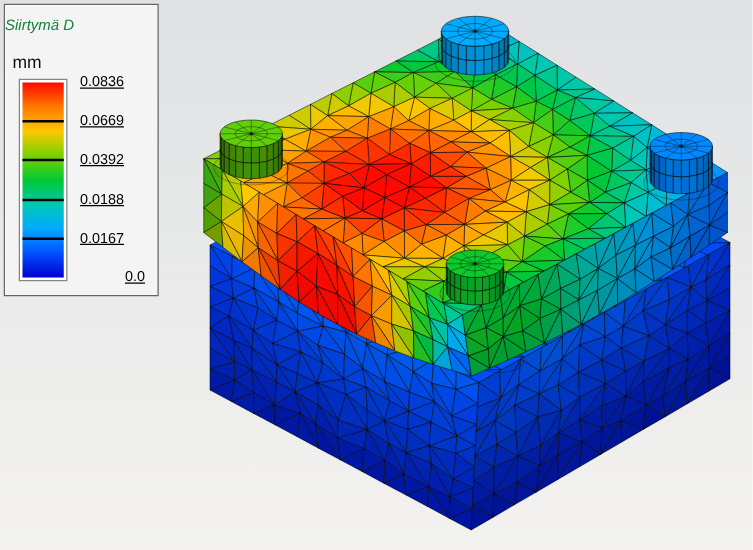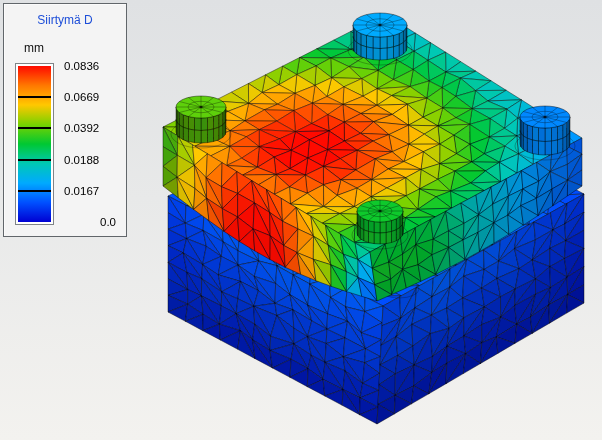--- a/index.html
+++ b/index.html
@@ -7,29 +7,29 @@
     position:relative;width:602px;height:440px;overflow:hidden;
     font-family:"Liberation Sans",sans-serif;
     background:linear-gradient(180deg,#dfe1e3 0%,#e8e9e9 45%,#f3f2ef 100%);
   }
   #viewport{position:absolute;left:0;top:0;width:602px;height:440px;z-index:1;}
   .legend{
     position:absolute;left:3px;top:3px;width:122px;height:232px;
     background:#f4f4f4;border:1px solid #61666a;z-index:5;
     box-shadow:1px 1px 0 rgba(255,255,255,.6) inset;
   }
-  .legend-title{margin-top:9px;text-align:center;font-size:12px;color:#1d4ed8;}
-  .legend-unit{position:absolute;left:20px;top:37px;font-size:12px;color:#101010;}
+  .legend-title{margin-top:9px;font-size:12px;color:#15803d;font-style:italic;}
+  .legend-unit{position:absolute;left:6px;top:37px;font-size:14px;color:#101010;}
   .bar-frame{
     position:absolute;left:11px;top:59px;padding:2px;
     border:1px solid #7f8488;background:#ffffff;
   }
   .bar-grad{position:relative;width:33px;height:156px;}
   .bar-line{position:absolute;left:0;width:100%;height:2px;background:#000;}
-  .legend-label{position:absolute;left:60px;font-size:11.5px;color:#000;white-space:nowrap;}
+  .legend-label{position:absolute;left:60px;font-size:11.5px;color:#000;white-space:nowrap;text-decoration:underline;}
 </style>
 </head>
 <body>
 
 <svg id="viewport" viewBox="0 0 602 440">
   <g id="g-block">
       <g>
         <polygon points="388.0,88.0 405.8,97.6 368.0,97.8" fill="rgb(0,77,253)" stroke="rgba(0,0,0,0.78)" stroke-width="0.55" stroke-linejoin="round"></polygon>
         <polygon points="405.8,97.6 383.6,109.7 368.0,97.8" fill="rgb(0,83,255)" stroke="rgba(0,0,0,0.78)" stroke-width="0.55" stroke-linejoin="round"></polygon>
         <polygon points="368.0,97.8 383.6,109.7 348.0,107.6" fill="rgb(0,87,255)" stroke="rgba(0,0,0,0.78)" stroke-width="0.55" stroke-linejoin="round"></polygon>

